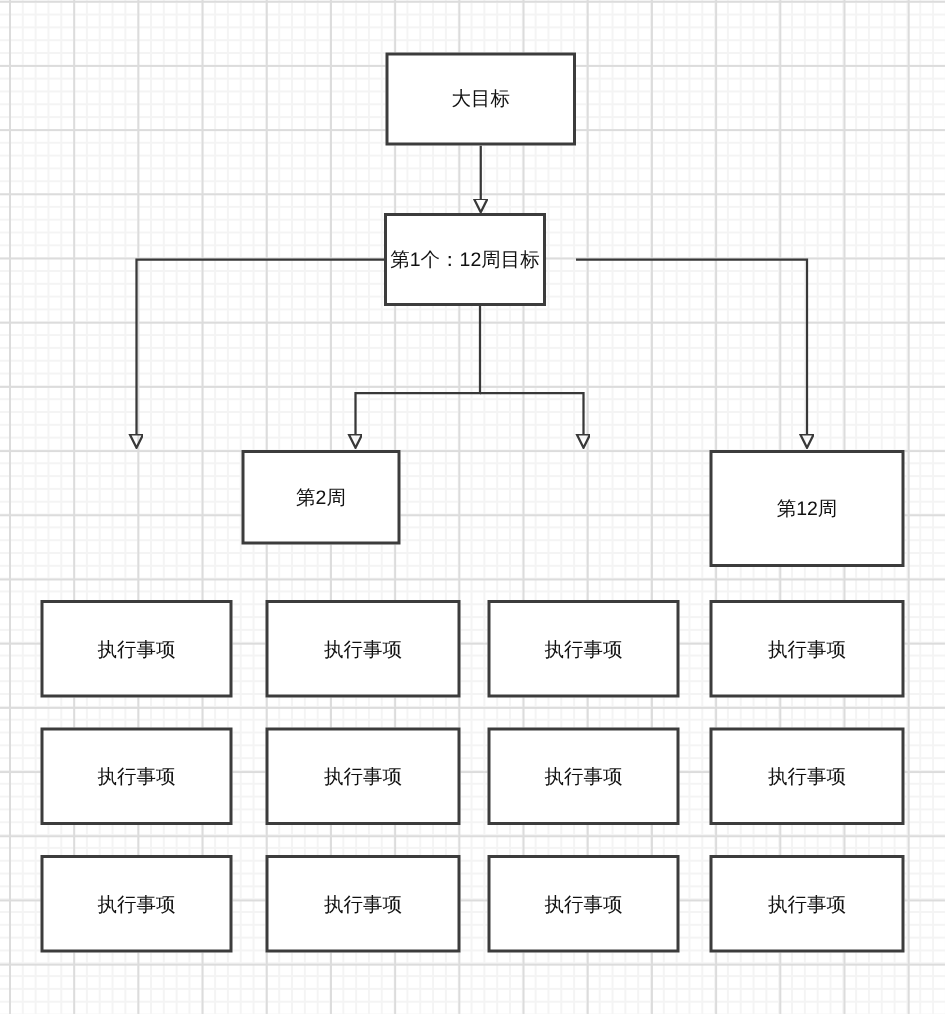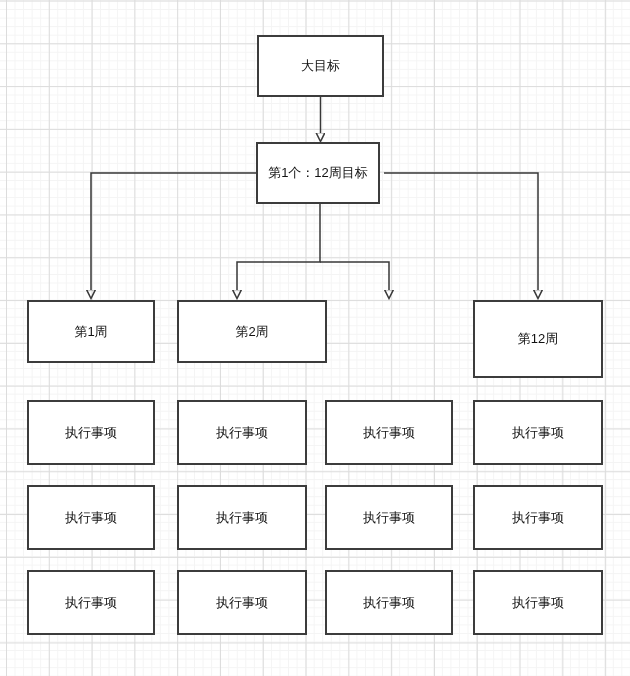--- a/index.html
+++ b/index.html
@@ -63,28 +63,25 @@
     <path d="M256,173 L91,173 L91,290" marker-end="url(#arrow)"></path>
     <path d="M384,173 L538,173 L538,290" marker-end="url(#arrow)"></path>
     <path d="M320,204 L320,262 L237,262 L237,290" marker-end="url(#arrow)"></path>
     <path d="M320,262 L389,262 L389,290" marker-end="url(#arrow)"></path>
   </svg>
 
   <div class="node" style="left:257px; top:35px; width:127px; height:62px">
     <span>大目标</span>
   </div>
 
-  <div class="node" style="left:256px; top:142px; width:124px; height:62px">
+  <div class="node" style="left:256px; top:142px; width:108px; height:62px">
     <span>第1个：12周目标</span>
   </div>
 
-  <div class="node" style="left:27px; top:300px; width:128px; height:63px">
-    <span>第1周</span>
-  </div>
-  <div class="node" style="left:177px; top:300px; width:150px; height:63px">
+  <div class="node" style="left:161px; top:300px; width:106px; height:63px">
     <span>第2周</span>
   </div>
   <div class="node" style="left:473px; top:300px; width:130px; height:78px">
     <span>第12周</span>
   </div>
 
   <div class="node" style="left:27px; top:400px; width:128px; height:65px">
     <span>执行事项</span>
   </div>
   <div class="node" style="left:177px; top:400px; width:130px; height:65px">

